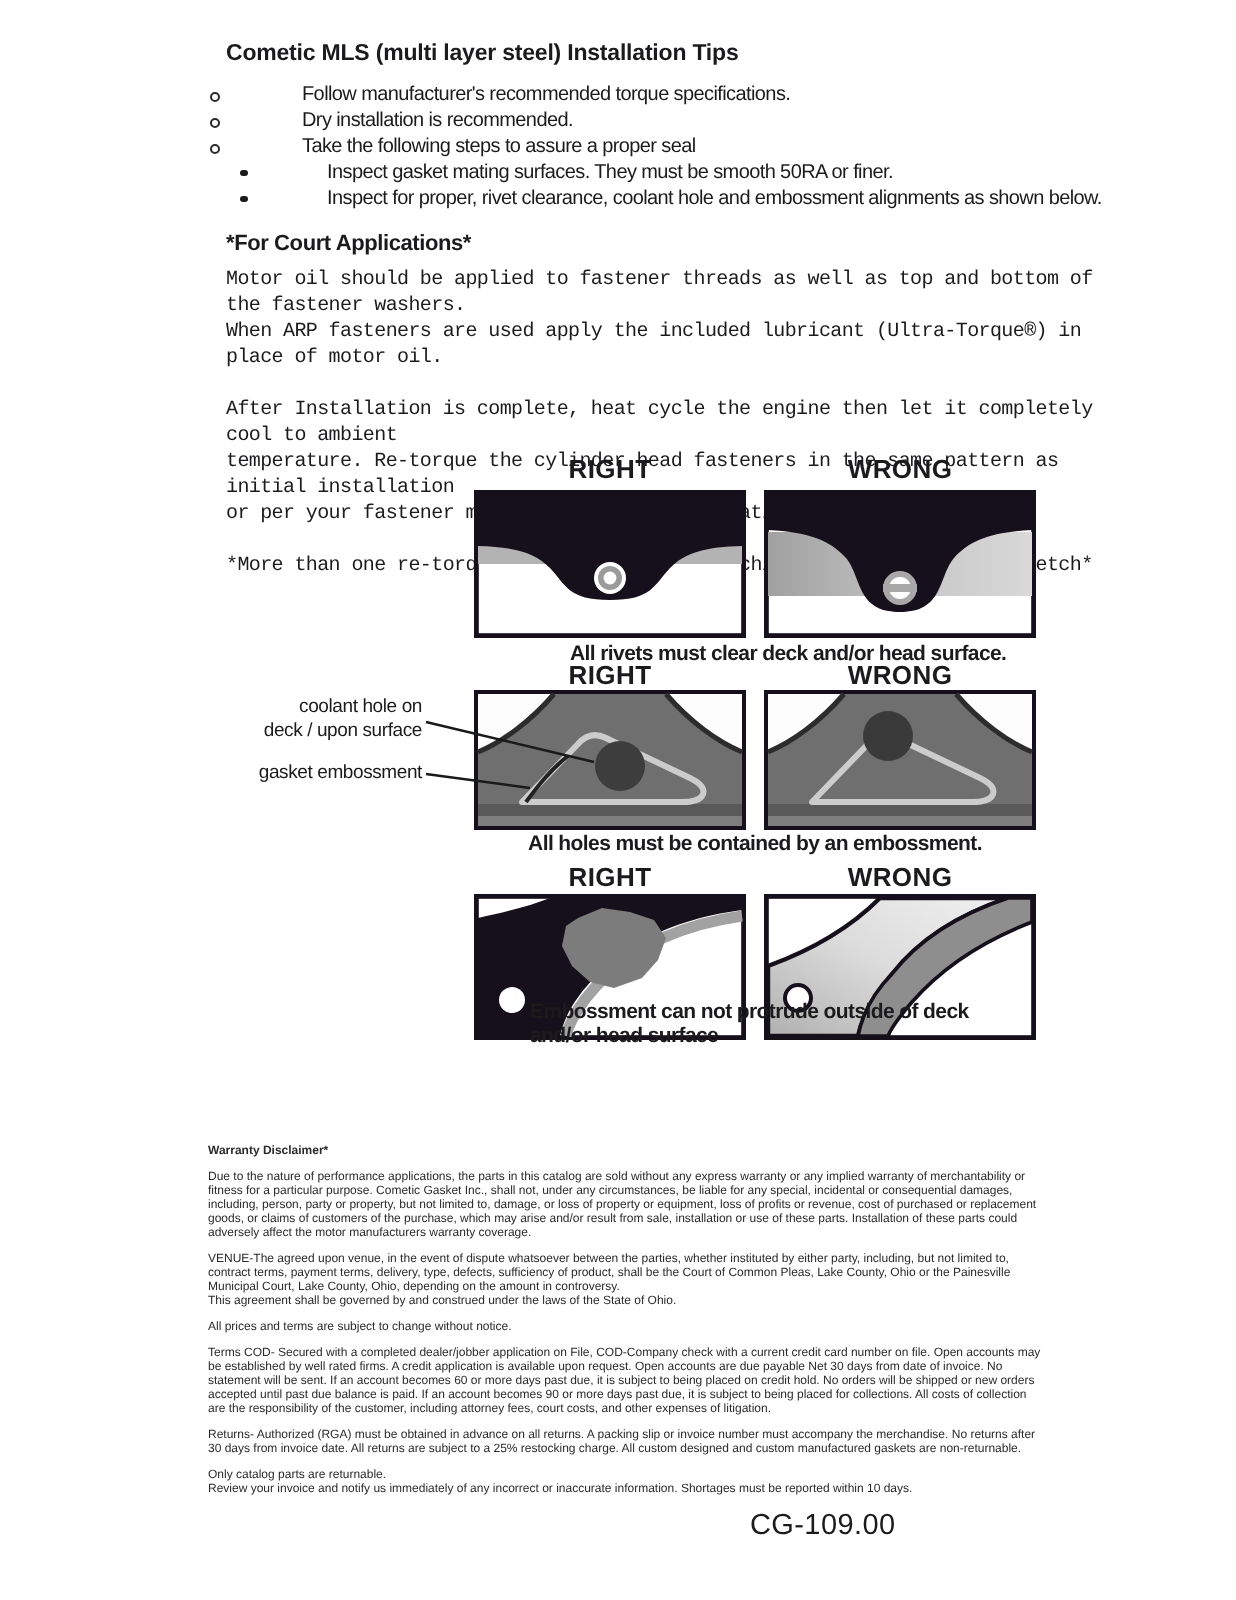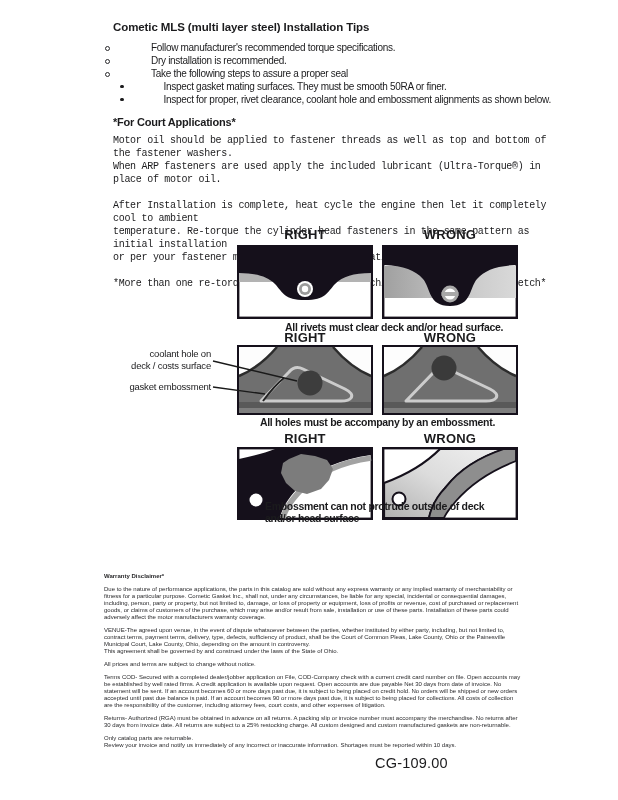--- a/index.html
+++ b/index.html
@@ -102,21 +102,21 @@
   <circle cx="68" cy="49" r="5.5" fill="#ffffff"></circle>
   <rect x="59.5" y="47" width="17" height="4" fill="#a8a8a8"></rect>
 </svg>
 
 <div class="abs dg-caption" style="left:237px;top:321px;margin-left:48px;">All rivets must clear deck and/or head surface.</div>
 
 <div class="abs dg-label" style="left:237px;top:330px;">RIGHT</div>
 <div class="abs dg-label" style="left:382px;top:330px;">WRONG</div>
 
 <div class="abs annot" style="left:96px;top:348px;">coolant hole on
-deck / costs surface</div>
+deck / upon surface</div>
 <div class="abs annot" style="left:96px;top:381px;">gasket embossment</div>
 
 <svg class="abs panel" style="left:237px;top:345px;" width="136" height="70" viewBox="0 0 136 70">
   <rect x="1" y="1" width="134" height="68" fill="#6f6f6f" stroke="#15101b" stroke-width="2"></rect>
   <rect x="2" y="57" width="132" height="6" fill="#595959"></rect>
   <rect x="2" y="63" width="132" height="5" fill="#7e7e7e"></rect>
   <path d="M2,2 H40 C28,16 14,26 2,31 Z" fill="#fdfdfd"></path>
   <path d="M40,2 C28,16 14,26 2,31" stroke="#2c2c2c" stroke-width="2.5" fill="none"></path>
   <path d="M134,2 H96 C108,16 122,26 134,31 Z" fill="#fdfdfd"></path>
   <path d="M96,2 C108,16 122,26 134,31" stroke="#2c2c2c" stroke-width="2.5" fill="none"></path>
@@ -135,21 +135,21 @@
   <path d="M96,2 C108,16 122,26 134,31" stroke="#2c2c2c" stroke-width="2.5" fill="none"></path>
   <path d="M24,56 L52,27 Q58,20 66,24 L108,44 Q117,48.5 114,53 Q112,56 104,56 Z" fill="none" stroke="#cccccc" stroke-width="3" stroke-linejoin="round"></path>
   <circle cx="62" cy="23" r="12.5" fill="#3a3a3a"></circle>
 </svg>
 
 <svg class="abs" style="left:205px;top:350px;" width="110" height="50" viewBox="0 0 110 50">
   <line x1="8" y1="11" x2="92" y2="31" stroke="#1a1a1a" stroke-width="1.3"></line>
   <line x1="8" y1="37" x2="60" y2="44" stroke="#1a1a1a" stroke-width="1.3"></line>
 </svg>
 
-<div class="abs dg-caption" style="left:237px;top:416px;width:281px;text-align:center;">All holes must be accompany by an embossment.</div>
+<div class="abs dg-caption" style="left:237px;top:416px;width:281px;text-align:center;">All holes must be contained by an embossment.</div>
 
 <div class="abs dg-label" style="left:237px;top:431px;">RIGHT</div>
 <div class="abs dg-label" style="left:382px;top:431px;">WRONG</div>
 
 <svg class="abs panel" style="left:237px;top:447px;" width="136" height="73" viewBox="0 0 136 73">
   <rect x="1.2" y="1.2" width="133.6" height="70.6" fill="#ffffff" stroke="#15101b" stroke-width="2.4"></rect>
   <path d="M38,2 H134 V8 C104,12 80,22 62,40 C50,52 45,62 43,71 H2 V12 C16,9 28,6 38,2 Z" fill="#15101b"></path>
   <path d="M134,11 C106,15 82,25 65,42 C53,54 48,63 46,71" stroke="#a2a2a2" stroke-width="5.5" fill="none"></path>
   <polygon points="52,12 64,7 78,9 90,13 96,22 92,33 84,42 70,47 58,44 49,36 44,26 46,16" fill="#7c7c7c"></polygon>
   <circle cx="19" cy="53" r="6.5" fill="#ffffff"></circle>

